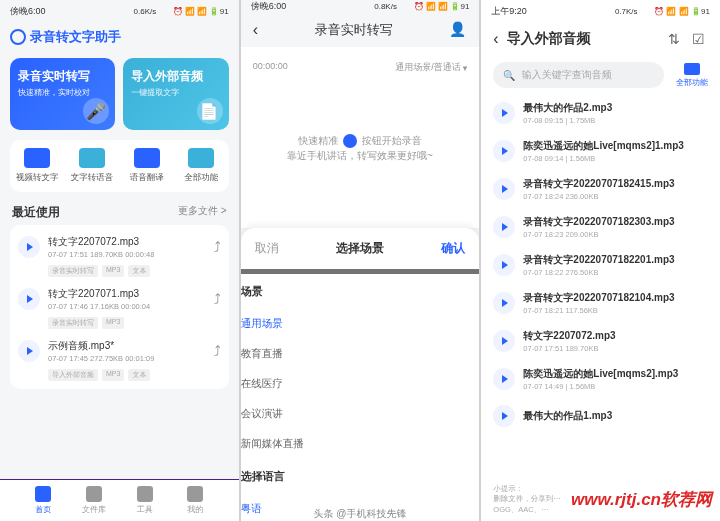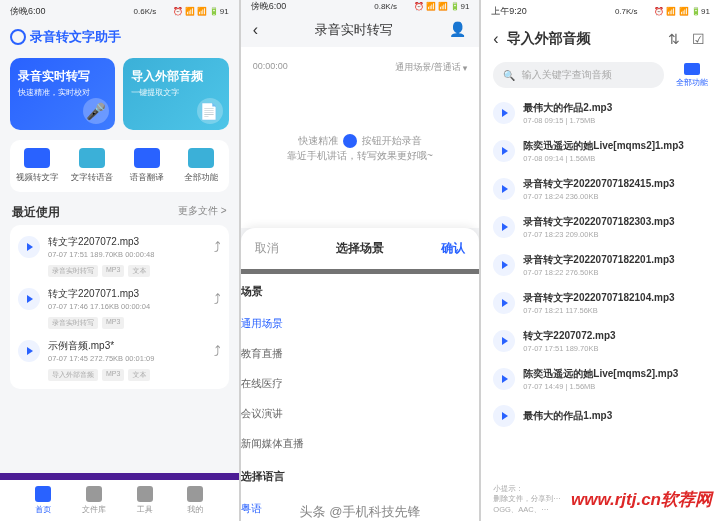--- a/index.html
+++ b/index.html
@@ -113,21 +113,21 @@
   margin-left: 1px;
 }
 .file-info { flex: 1; min-width: 0; }
 .file-name { font-size: 10px; color: #333; white-space: nowrap; overflow: hidden; text-overflow: ellipsis; }
 .file-meta { font-size: 7.5px; color: #999; margin-top: 1px; }
 .tags { display: flex; gap: 4px; padding: 0 8px 4px 38px; }
 .tag { font-size: 7px; color: #aaa; background: #f0f0f0; padding: 1px 4px; border-radius: 2px; }
 .share-btn { color: #999; font-size: 14px; }
 .bottom-nav {
   margin-top: auto; display: flex;
-  background: #fff; border-top: 7px solid #4c1d95;
+  background: #fff; border-top: 1px solid #4c1d95;
   padding: 6px 18px;
 }
 .nav-item {
   flex: 1; display: flex; flex-direction: column;
   align-items: center; gap: 2px; font-size: 8px; color: #999;
 }
 .nav-item.active { color: #2962ff; }
 .nav-icon { width: 16px; height: 16px; background: currentColor; border-radius: 3px; }
 
 .s2-header {
@@ -220,21 +220,21 @@
   z-index: 99;
   font-style: italic;
   text-shadow: 0 0 2px #fff;
   pointer-events: none;
 }
 .attribution {
   position: absolute;
   bottom: 0px;
   left: 50%;
   transform: translateX(-50%);
-  font-size: 13px;
+  font-size: 10px;
   color: #888;
   z-index: 98;
   pointer-events: none;
 }
 </style>
 </head>
 <body>
 
 <div class="phone">
   <div class="status-bar">

